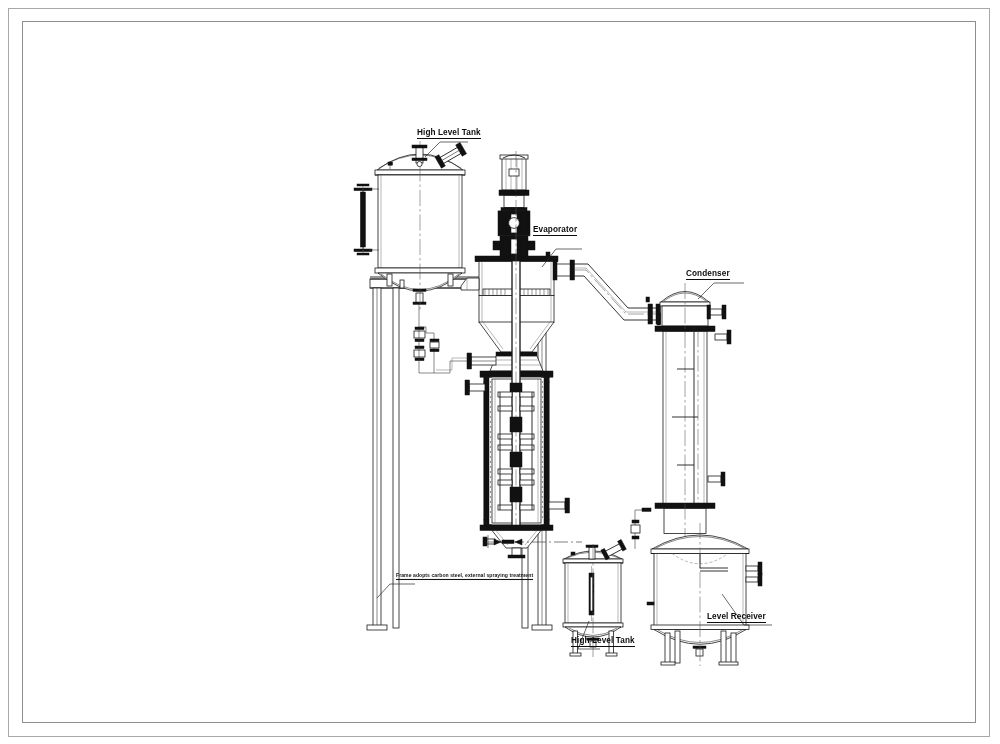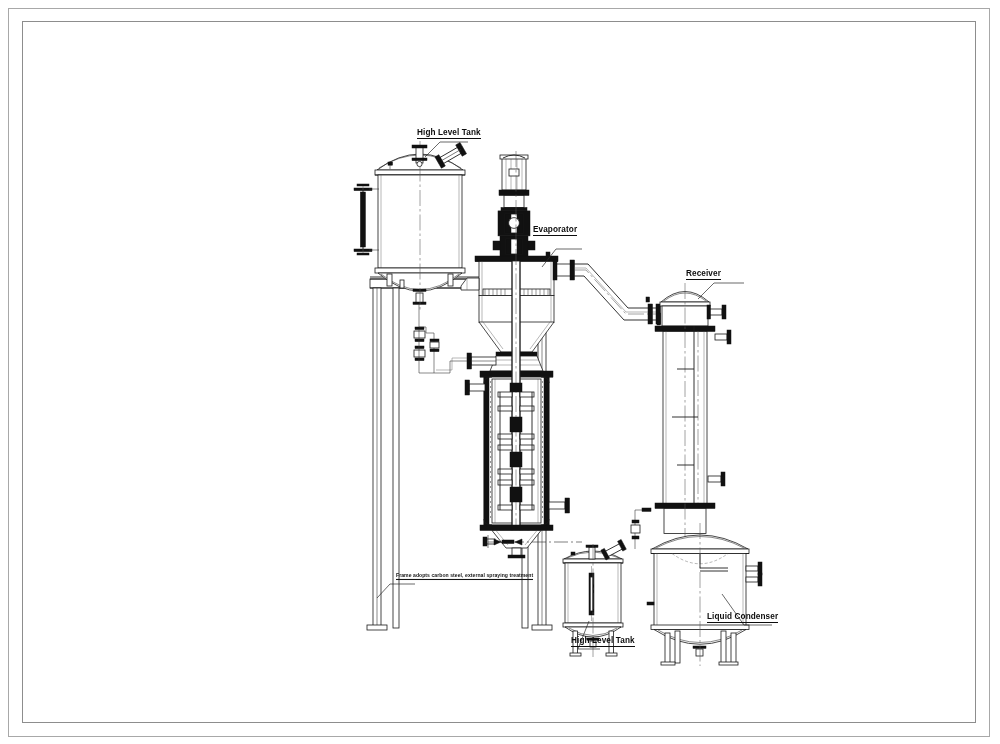--- a/index.html
+++ b/index.html
@@ -534,22 +534,22 @@
 
         <path class="leader" d="M355 577 L 368 563 L 393 563"></path>
       </g>
 
     </svg>
 
     <div class="callout" style="left:395px; top:108px;">High Level Tank</div>
 
     <div class="callout" style="left:511px; top:205px;">Evaporator</div>
 
-    <div class="callout" style="left:664px; top:249px;">Receiver</div>
-
-    <div class="callout" style="left:685px; top:592px;">Liquid Condenser</div>
+    <div class="callout" style="left:664px; top:249px;">Condenser</div>
+
+    <div class="callout" style="left:685px; top:592px;">Level Receiver</div>
 
     <div class="callout" style="left:549px; top:616px;">High Level Tank</div>
 
     <div class="note-text" style="left:374px; top:552px;">Frame adopts carbon steel, external spraying treatment</div>
 
   </div>
 </div>
 
 </body></html>

